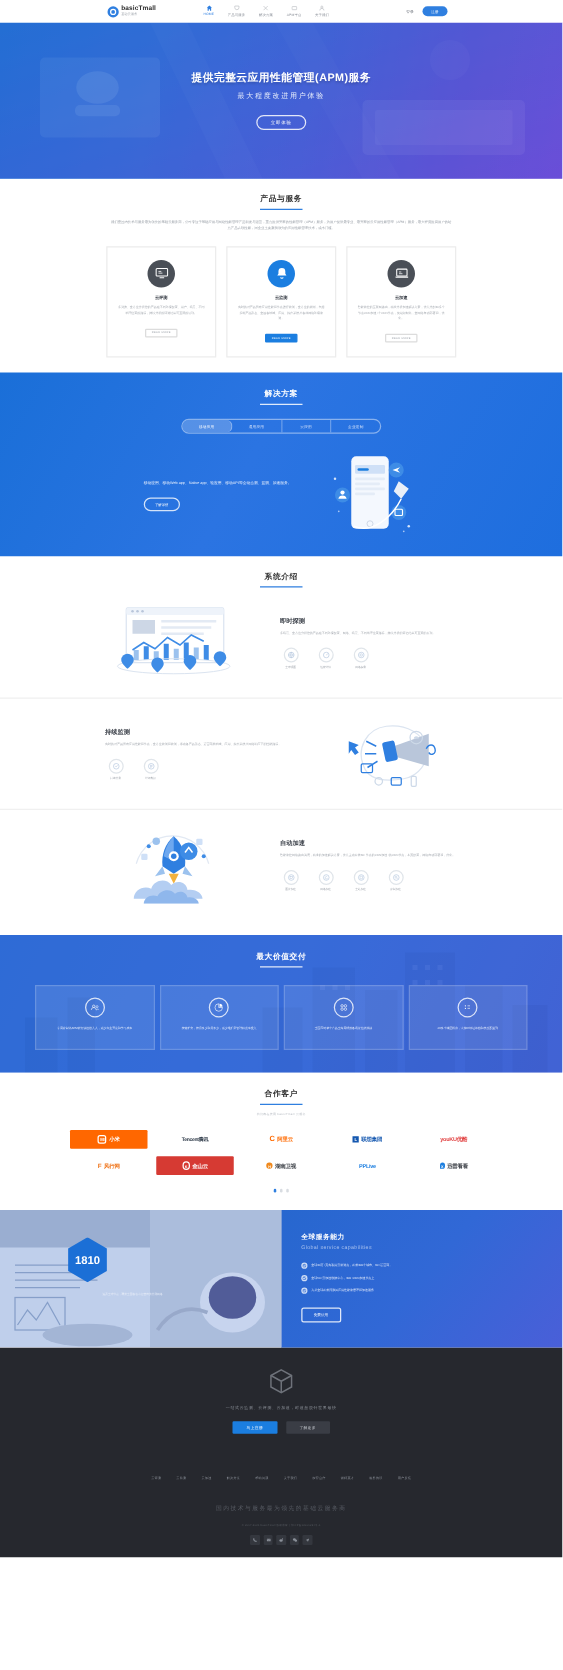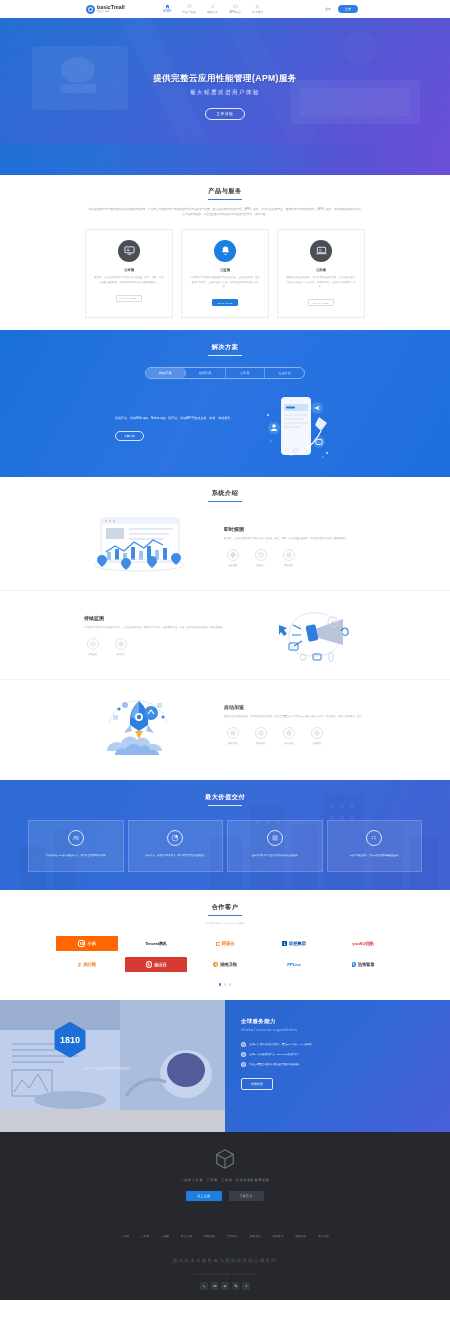--- a/index.html
+++ b/index.html
@@ -18,21 +18,21 @@
   .nav-item{display:flex;flex-direction:column;align-items:center;gap:1px;cursor:pointer}
   .nav-ic{width:5px;height:5px;opacity:.62;display:block}
   .nav-item.active .nav-ic{opacity:1}
   .nav-lbl{font-size:2.7px;color:#8b9099;letter-spacing:.1px;white-space:nowrap}
   .nav-item.active .nav-lbl{color:#2f7fe0}
   .nav-right{margin-left:auto;display:flex;align-items:center;gap:7px;margin-right:78px}
   .nav-login{font-size:3px;color:#6d737c}
   .nav-reg{font-size:2.8px;color:#fff;background:#2f7fe0;border-radius:7px;padding:1.6px 7px;letter-spacing:.2px}
 
   
-  .hero{height:157px;position:relative;overflow:hidden;
+  .hero{height:125px;position:relative;overflow:hidden;
        background:linear-gradient(100deg,#1c6fd6 0%,#2a6fd8 26%,#3f62d6 55%,#5a52d4 80%,#6b4fd8 100%)}
   .hero-photo{position:absolute;inset:0;opacity:.42}
   .hero-inner{position:relative;z-index:3;height:100%;display:flex;flex-direction:column;align-items:center;justify-content:center;gap:4px}
   .hero-h1{font-size:8.6px;font-weight:700;color:#fff;letter-spacing:.4px;text-shadow:0 1px 2px rgba(0,0,0,.18)}
   .hero-h2{font-size:5.6px;color:#e6ecfb;letter-spacing:1.4px}
   .hero-btn{margin-top:7px;border:1px solid rgba(255,255,255,.85);border-radius:9px;color:#fff;font-size:3.6px;padding:2.6px 11px;letter-spacing:.6px}
 
   
   .sec{padding:12px 0}
   .sec-title{text-align:center;font-size:6.2px;font-weight:700;color:#333;letter-spacing:.5px;position:relative;padding-bottom:4px}
@@ -85,21 +85,21 @@
   
   .partners{padding:13px 0 14px;background:#fff}
   .p-sub{text-align:center;font-size:2.3px;color:#b6bbc2;margin-top:6px;letter-spacing:.3px}
   .p-grid{display:flex;flex-wrap:wrap;justify-content:center;gap:6px 7px;margin-top:11px;padding:0 38px}
   .p-logo{width:62px;height:15px;border-radius:1px;display:flex;align-items:center;justify-content:center;gap:2px;font-size:4.4px;font-weight:700;letter-spacing:-.2px;overflow:hidden}
   .dots{display:flex;justify-content:center;gap:2.5px;margin-top:11px}
   .dot{width:2.6px;height:2.6px;border-radius:50%;background:#d8dce1}
   .dot.on{background:#2f7fe0}
 
   
-  .global{display:flex;height:132px}
+  .global{display:flex;height:110px}
   .g-left{width:225px;position:relative;overflow:hidden;background:#c9ccd3}
   .badge{position:absolute;left:52px;top:22px;width:36px;height:36px;background:#1b6fd6;color:#fff;font-size:9px;font-weight:700;display:flex;align-items:center;justify-content:center;
          clip-path:polygon(50% 0,93% 25%,93% 75%,50% 100%,7% 75%,7% 25%)}
   .g-cap{position:absolute;left:16px;top:66px;width:180px;font-size:2.2px;color:#e9eef8;line-height:1.9;text-align:center;opacity:.9}
   .g-right{flex:1;background:linear-gradient(130deg,#2767cf 0%,#3168d6 50%,#4a5fd8 100%);padding:18px 16px;color:#fff}
   .g-t{font-size:5.4px;font-weight:700;letter-spacing:.4px}
   .g-s{font-size:4.2px;color:#a8c0ee;letter-spacing:.3px;margin-top:2px}
   .g-list{margin-top:10px;display:flex;flex-direction:column;gap:5px}
   .g-li{display:flex;align-items:center;gap:3px;font-size:2.4px;color:#e6ecfa}
   .g-chk{width:5px;height:5px;border-radius:50%;background:rgba(255,255,255,.25);border:1px solid rgba(255,255,255,.7);display:flex;align-items:center;justify-content:center;flex:none}

